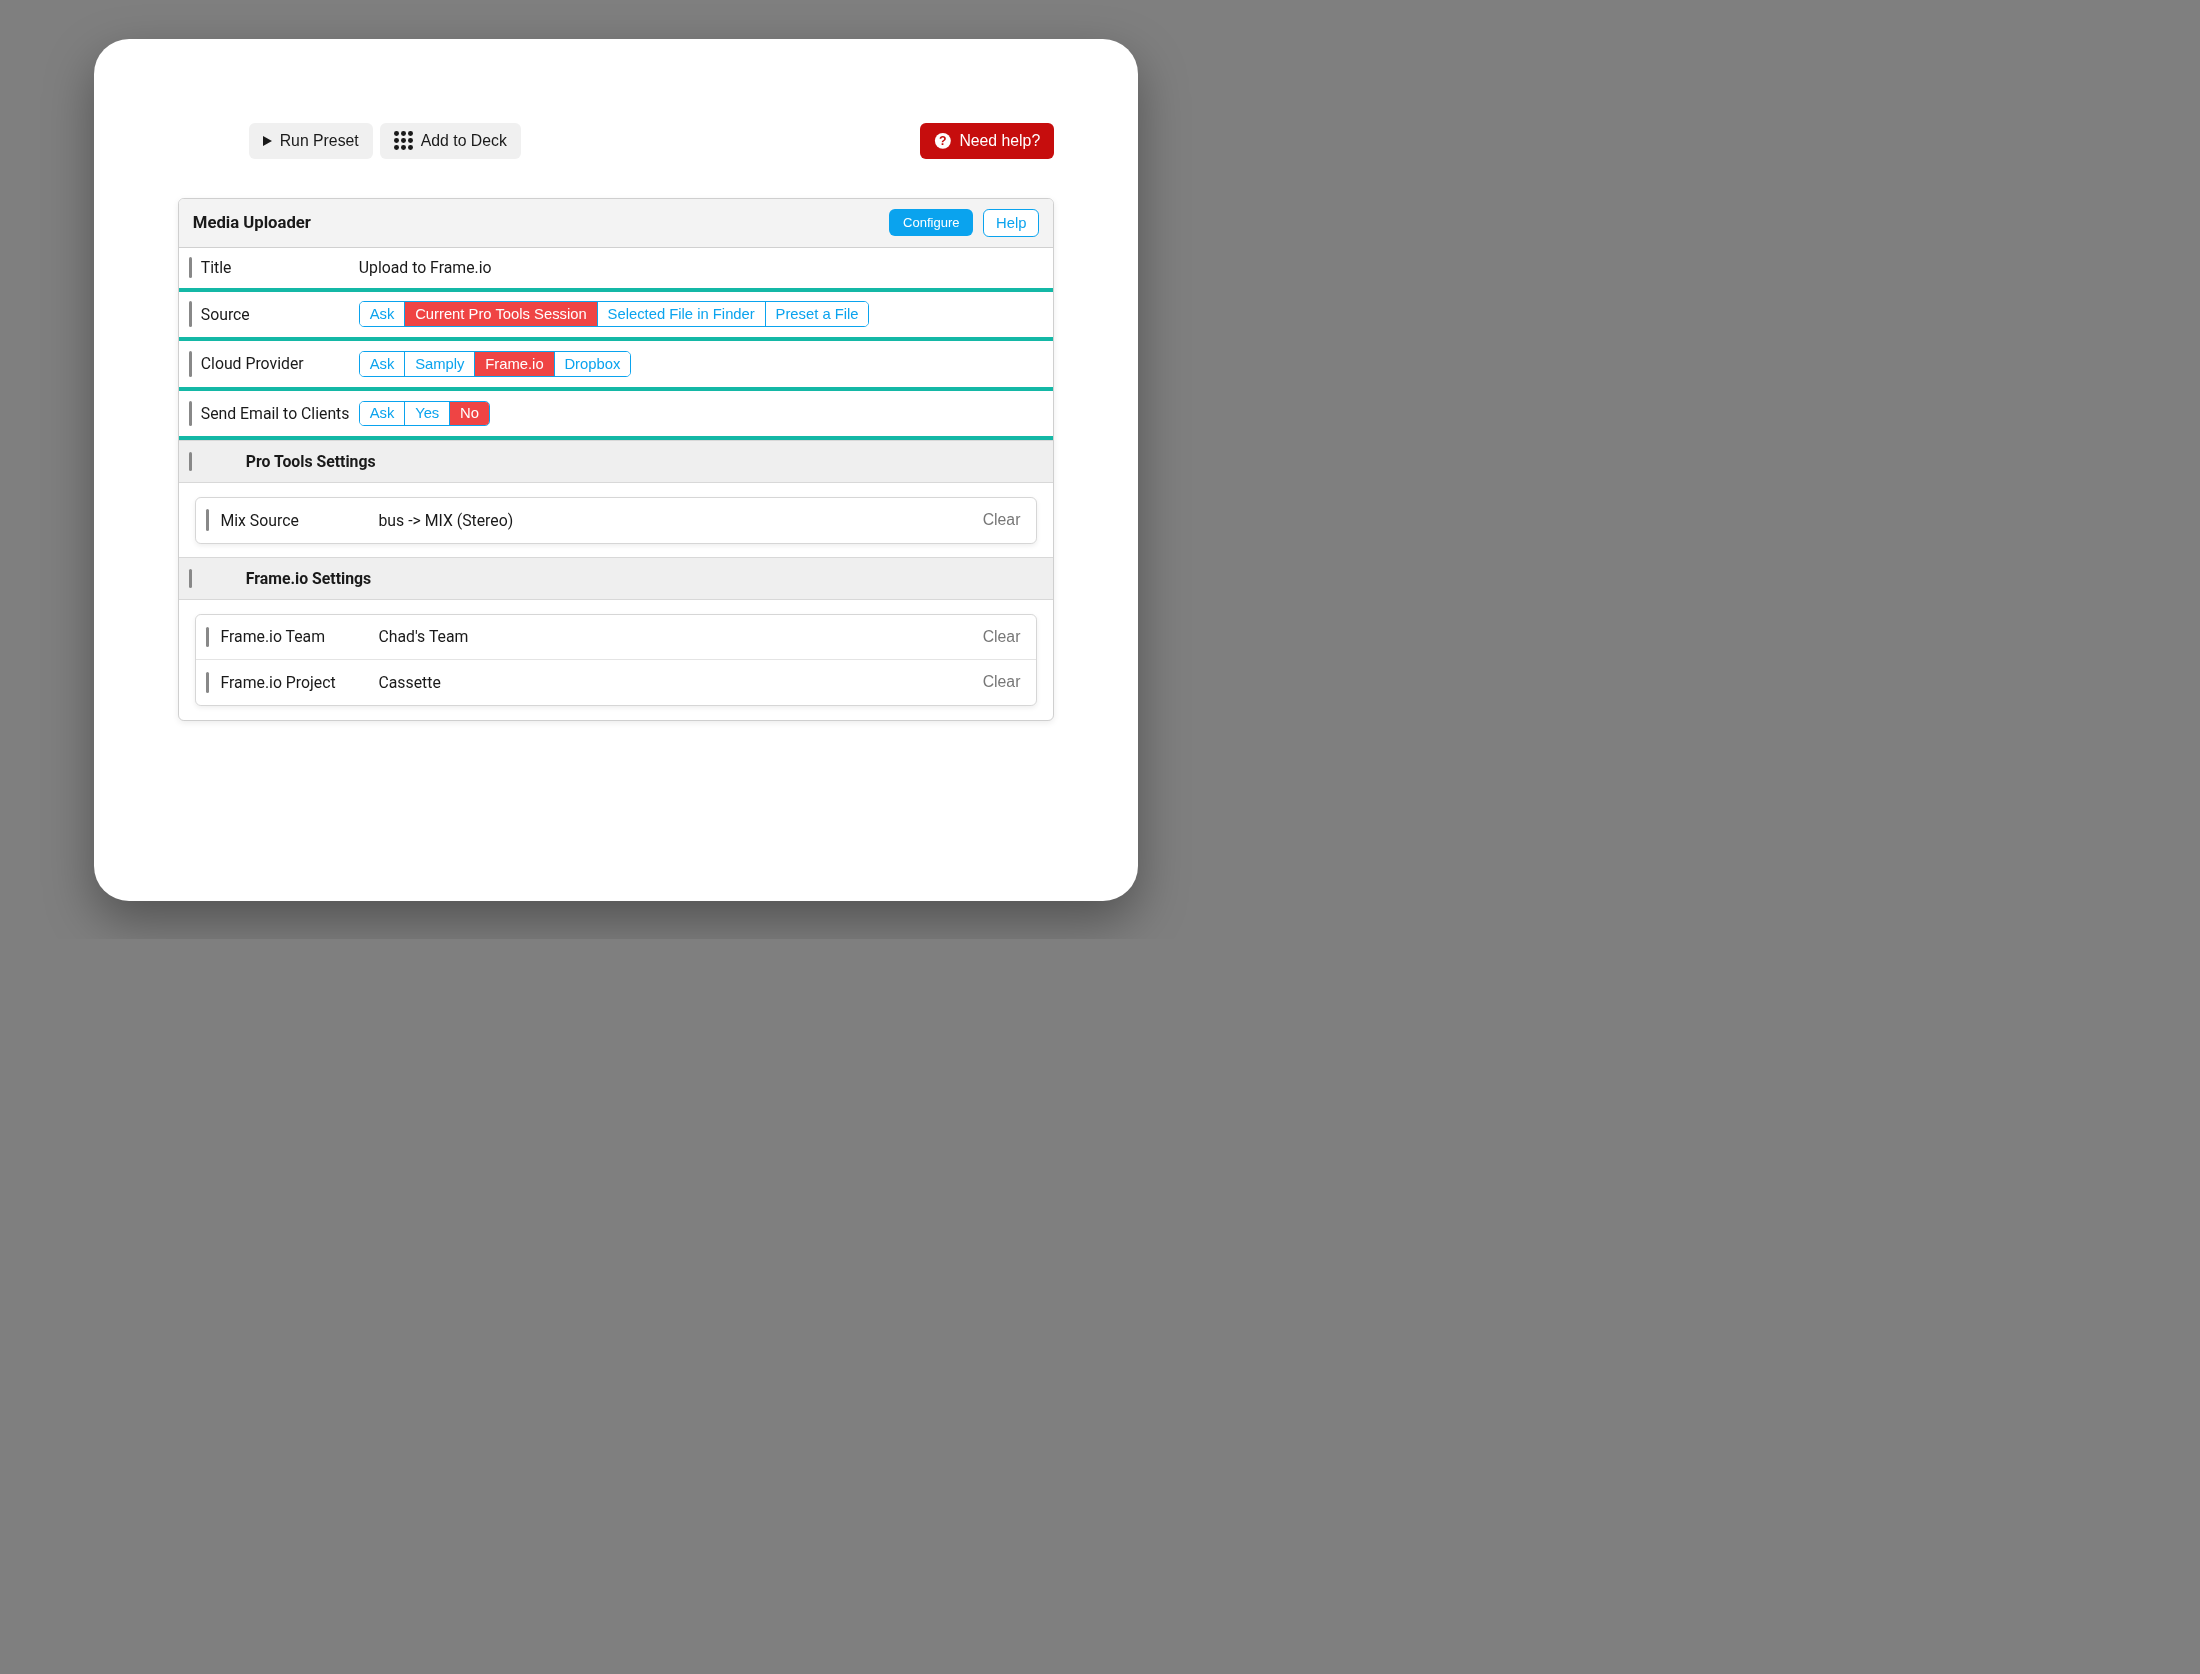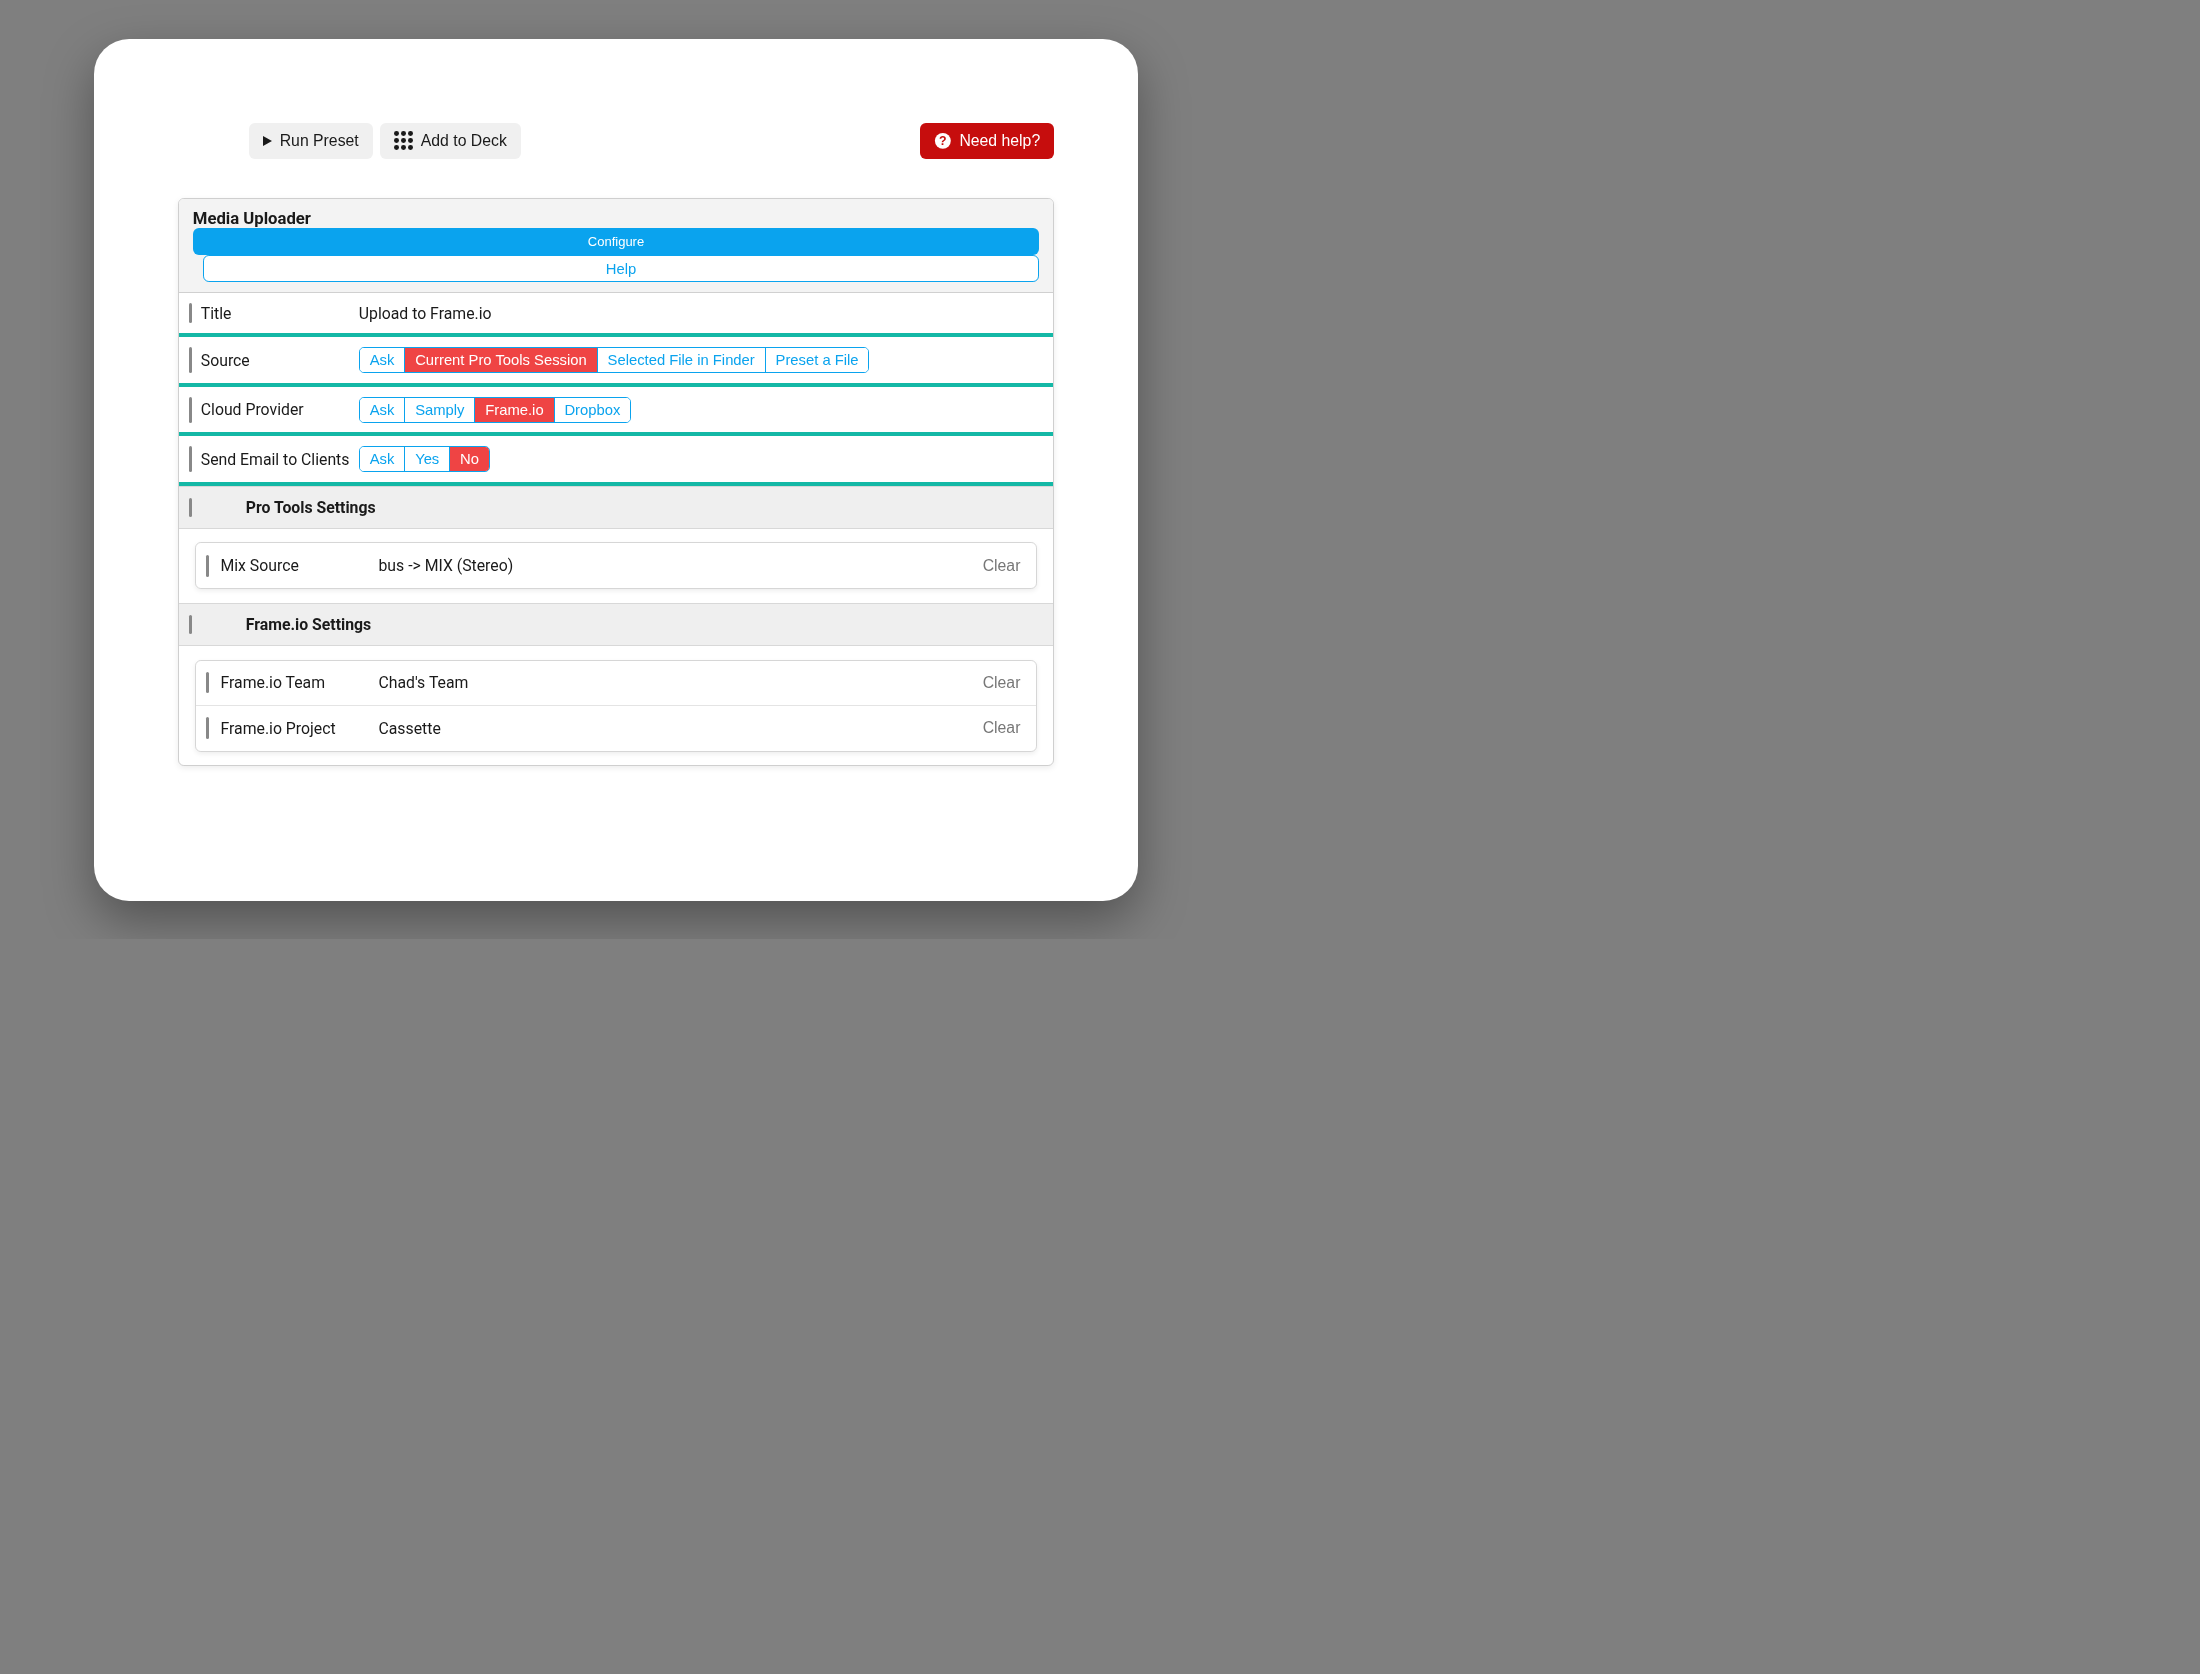--- a/index.html
+++ b/index.html
@@ -71,24 +71,24 @@
 
     .panel {
       border: 1px solid #cfcfcf;
       border-radius: 5.9px;
       background: #ffffff;
       overflow: hidden;
       box-shadow: 0 2px 5.9px rgba(0,0,0,0.08);
     }
     .panel-header {
       display: flex;
+      align-items: center;
       padding: 9.9px 13.8px;
       background: #f3f3f3;
       border-bottom: 1px solid #d0d0d0;
-      flex-direction: column;
     }
     .panel-title {
       font-weight: 700;
       font-size: 16.7px;
       color: #1a1a1a;
     }
     .panel-header .spacer { flex: 1; }
     .btn-configure {
       background: #0aa3ee;
       color: #ffffff;

